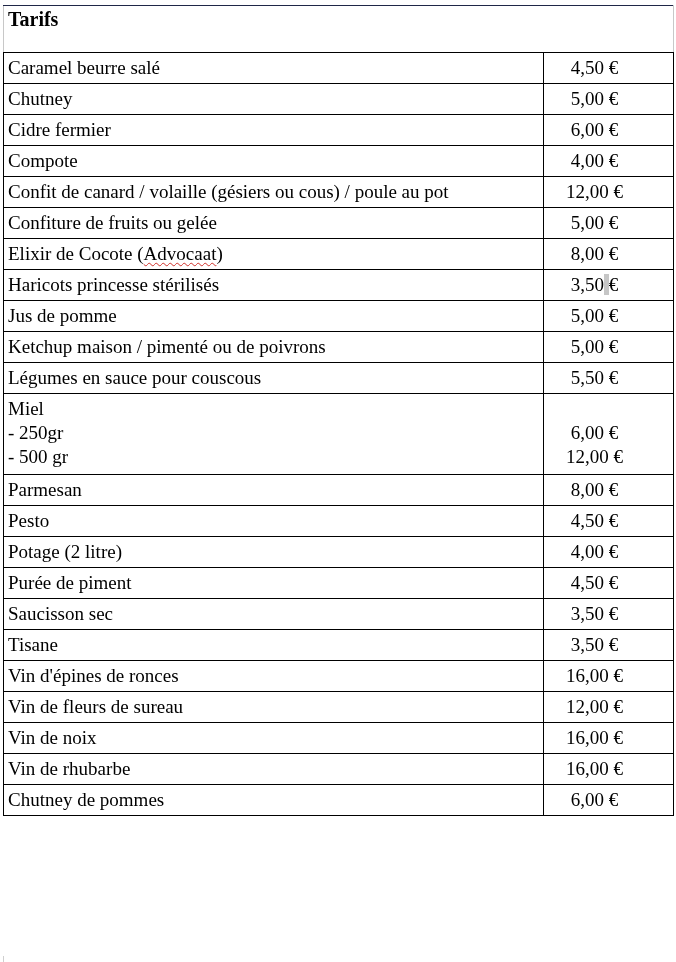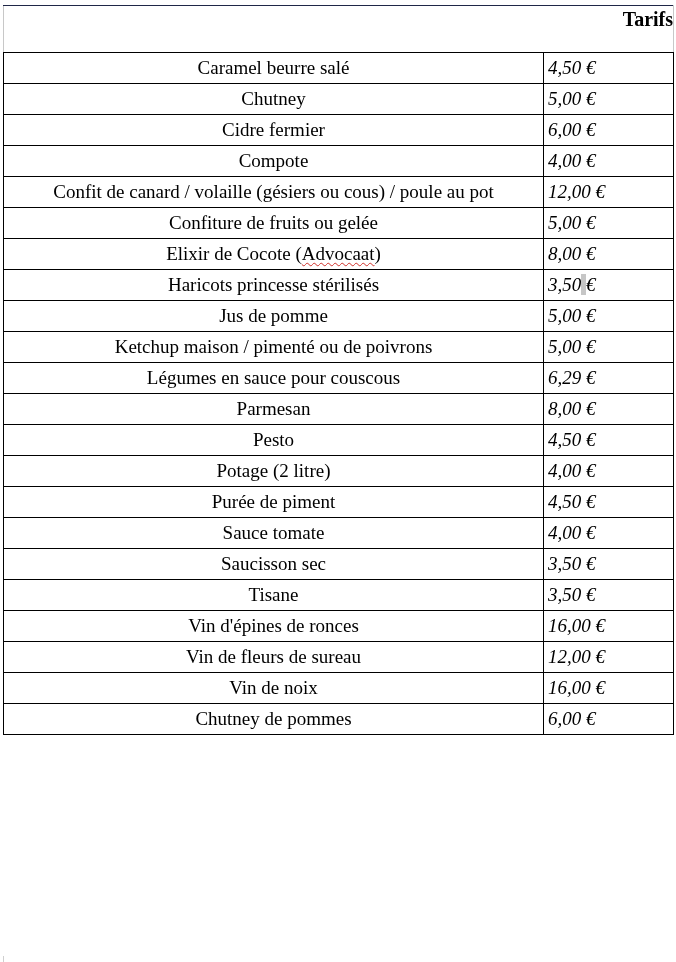--- a/index.html
+++ b/index.html
@@ -6,26 +6,26 @@
   body { width: 676px; height: 962px; position: relative; overflow: hidden;
          font-family: "Liberation Serif", "DejaVu Serif", serif; color: #000; }
   .page-edge { position: absolute; left: 3px; top: 956px; width: 1px; height: 6px; background: #cfcfcf; }
   .tbl { position: absolute; left: 3px; top: 5px; width: 670px; border-collapse: collapse; table-layout: fixed; }
   .tbl col.c-name { width: 540px; }
   .tbl col.c-price { width: 130px; }
   .tbl th.title-cell {
     height: 46px; padding: 0; vertical-align: top;
     border-top: 1.5px solid #1f2748; border-left: 1px solid #c8c8c8; border-right: 1px solid #c8c8c8;
     border-bottom: 1.5px solid #000;
-    font-weight: bold; font-size: 20px; line-height: 24px; text-align: right;
+    font-weight: bold; font-size: 20px; line-height: 24px; text-align: left;
   }
   .tbl th.title-cell span { display: inline-block; padding-top: 1px; padding-left: 4px; }
   .tbl td { border: 1.3px solid #000; padding: 0 4px; font-size: 19px; line-height: 24px; height: 30px; vertical-align: middle; white-space: nowrap; }
-  .tbl td.name { text-align: center; }
-  .tbl td.price { text-align: left; padding-right: 32px; font-style: italic; }
+  .tbl td.name { text-align: left; }
+  .tbl td.price { text-align: center; padding-right: 32px; }
   .tbl tr.multi td { height: 77px; vertical-align: top; padding-top: 3px; }
   .tbl tr.multi td.price { vertical-align: top; }
   .line { display: block; }
   .spell { text-decoration: underline wavy #d0302a; text-decoration-thickness: 1px; text-underline-offset: 2px; }
   .sel { background: #c6c6c6; }
 </style>
 </head>
 <body>
 
 <table class="tbl">
@@ -76,41 +76,49 @@
     <tr>
       <td class="name">Jus de pomme</td>
       <td class="price">5,00 €</td>
     </tr>
     <tr>
       <td class="name">Ketchup maison / pimenté ou de poivrons</td>
       <td class="price">5,00 €</td>
     </tr>
     <tr>
       <td class="name">Légumes en sauce pour couscous</td>
-      <td class="price">6,29 €</td>
+      <td class="price">5,50 €</td>
+    </tr>
+    <tr class="multi">
+      <td class="name">
+        <span class="line">Miel</span>
+        <span class="line">- 250gr</span>
+        <span class="line">- 500 gr</span>
+      </td>
+      <td class="price">
+        <span class="line">&nbsp;</span>
+        <span class="line">6,00 €</span>
+        <span class="line">12,00 €</span>
+      </td>
     </tr>
     <tr>
       <td class="name">Parmesan</td>
       <td class="price">8,00 €</td>
     </tr>
     <tr>
       <td class="name">Pesto</td>
       <td class="price">4,50 €</td>
     </tr>
     <tr>
       <td class="name">Potage (2 litre)</td>
       <td class="price">4,00 €</td>
     </tr>
     <tr>
       <td class="name">Purée de piment</td>
       <td class="price">4,50 €</td>
-    </tr>
-    <tr>
-      <td class="name">Sauce tomate</td>
-      <td class="price">4,00 €</td>
     </tr>
     <tr>
       <td class="name">Saucisson sec</td>
       <td class="price">3,50 €</td>
     </tr>
     <tr>
       <td class="name">Tisane</td>
       <td class="price">3,50 €</td>
     </tr>
     <tr>
@@ -119,18 +127,22 @@
     </tr>
     <tr>
       <td class="name">Vin de fleurs de sureau</td>
       <td class="price">12,00 €</td>
     </tr>
     <tr>
       <td class="name">Vin de noix</td>
       <td class="price">16,00 €</td>
     </tr>
     <tr>
+      <td class="name">Vin de rhubarbe</td>
+      <td class="price">16,00 €</td>
+    </tr>
+    <tr>
       <td class="name">Chutney de pommes</td>
       <td class="price">6,00 €</td>
     </tr>
   </tbody>
 </table>
 <div class="page-edge"></div>
 
 </body></html>

